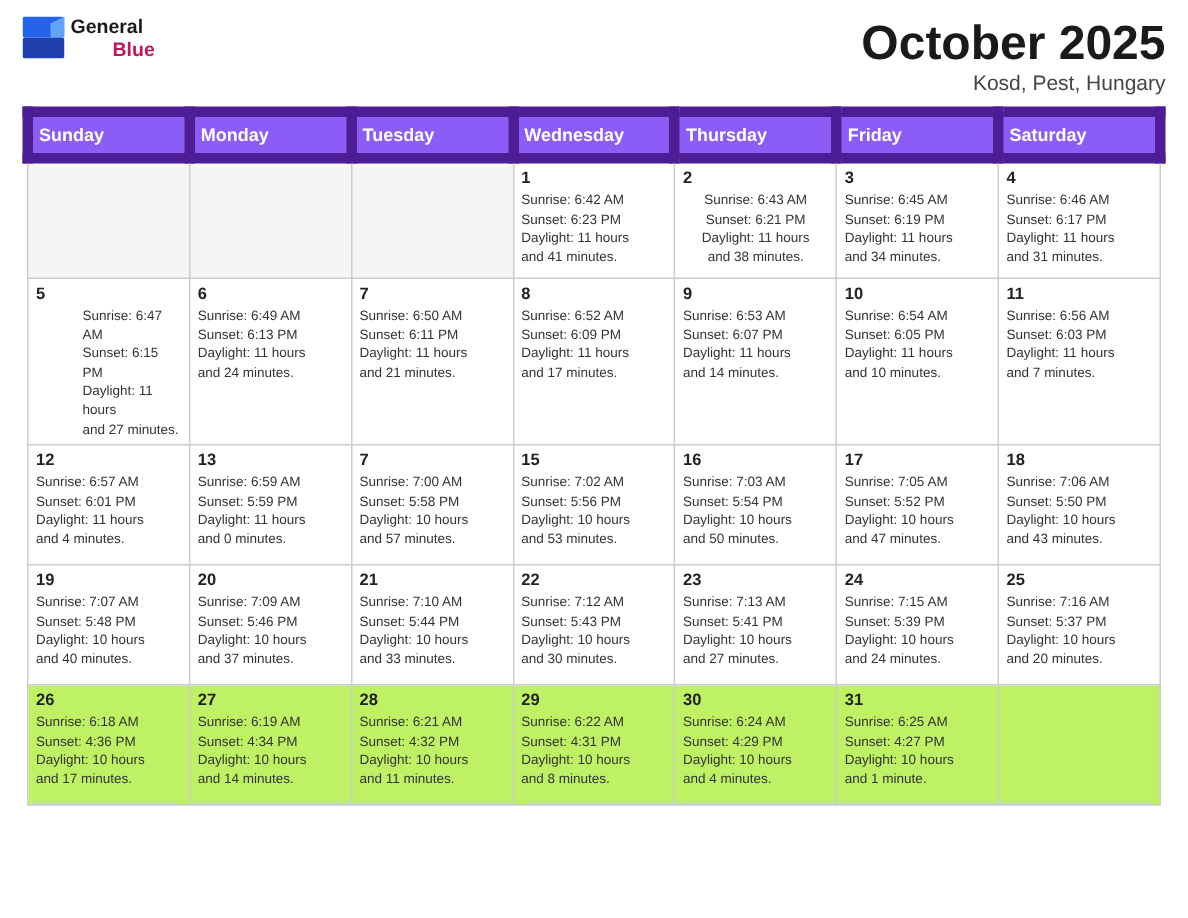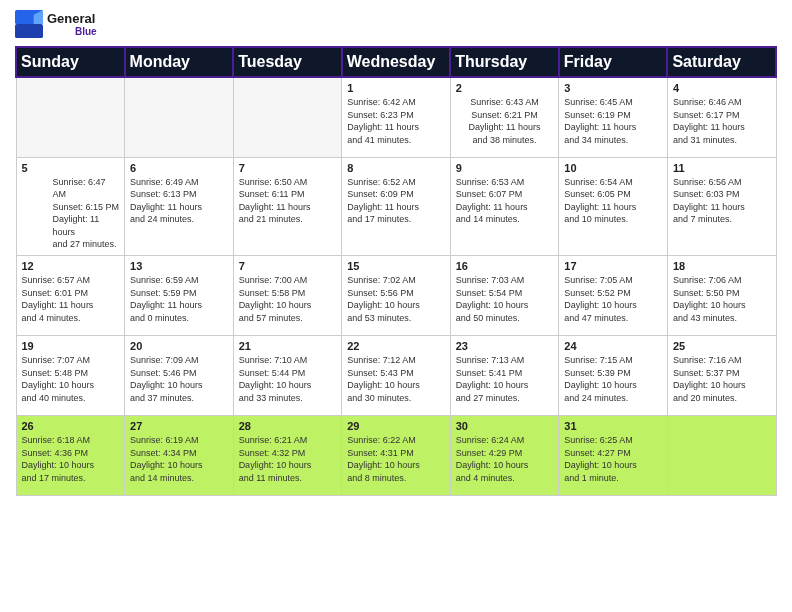--- a/index.html
+++ b/index.html
@@ -41,27 +41,27 @@
     .location {
       font-size: 14px;
       color: #444;
     }
     .calendar {
       width: 100%;
       border-collapse: collapse;
       border: 1px solid #ccc;
     }
     .calendar th {
-      background-color: #0f172a;
+      background-color: #8b5cf6;
       color: #fff;
-      font-size: 16px;
+      font-size: 12px;
       font-weight: bold;
       padding: 5px 4px;
       text-align: left;
-      border: 2px solid #4c1d95;
+      border: 7px solid #4c1d95;
     }
     .calendar td {
       width: calc(100% / 7);
       vertical-align: top;
       padding: 4px 5px;
       border: 1px solid #ccc;
       font-size: 9.5px;
       color: #222;
       height: 80px;
       background: #fff;
@@ -90,22 +90,26 @@
 <div class="page">
   <div class="header">
     <div class="logo">
       <svg class="logo-icon" viewBox="0 0 30 30">
         <rect x="0" y="0" width="30" height="15" fill="#2563eb" rx="2"></rect>
         <rect x="0" y="15" width="30" height="15" fill="#1e40af" rx="2"></rect>
         <polygon points="20,5 30,0 30,15 20,15" fill="#60a5fa"></polygon>
       </svg>
       <div>
         <div style="font-size:13px;font-weight:bold;color:#1a1a1a;">General</div>
-        <div style="font-size:10px;font-weight:bold;color:#4c1d95;padding-left:28px;">Blue</div>
+        <div style="font-size:13px;font-weight:bold;color:#be185d;padding-left:28px;">Blue</div>
       </div>
+    </div>
+    <div class="title-block">
+      <div class="month-title">October 2025</div>
+      <div class="location">Kosd, Pest, Hungary</div>
     </div>
   </div>
 
   <table class="calendar">
     <thead>
       <tr>
       <th>Sunday</th>
           <th>Monday</th>
           <th>Tuesday</th>
           <th>Wednesday</th>

